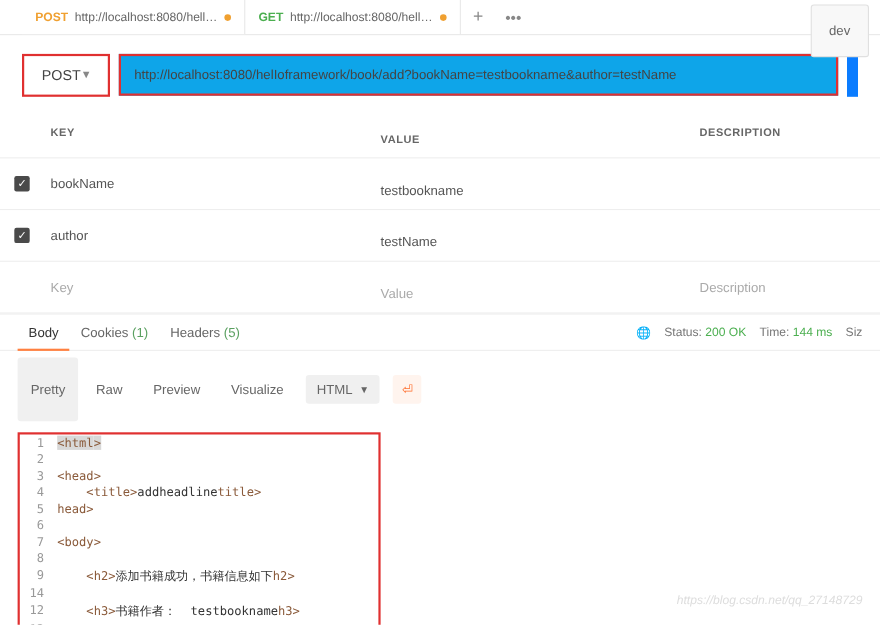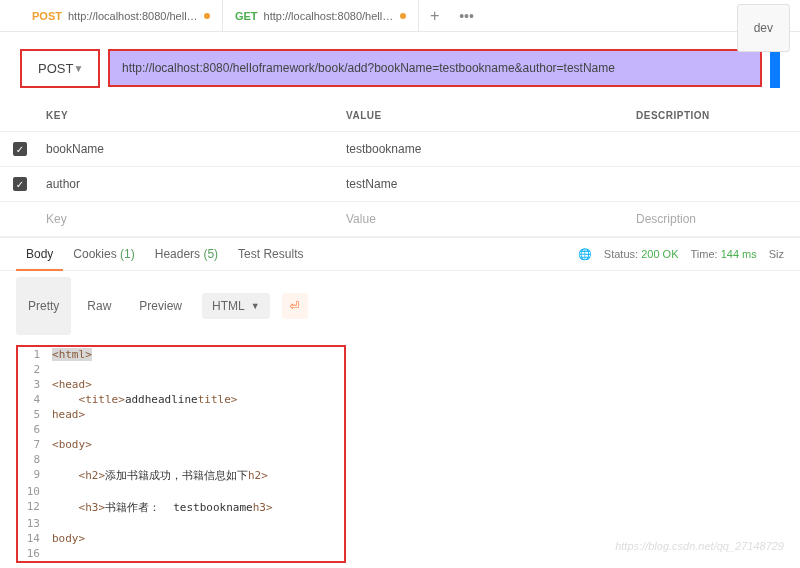--- a/index.html
+++ b/index.html
@@ -11,28 +11,28 @@
 .tab-method.post { color: #f0a030; }
 .tab-method.get { color: #4caf50; }
 .tab-title { color: #666; max-width: 130px; overflow: hidden; text-overflow: ellipsis; white-space: nowrap; }
 .tab-dot { width: 6px; height: 6px; border-radius: 50%; background: #f0a030; }
 .tab-add { width: 32px; display: flex; align-items: center; justify-content: center; color: #888; cursor: pointer; font-size: 16px; }
 .tab-more { width: 32px; display: flex; align-items: center; justify-content: center; color: #888; cursor: pointer; font-size: 14px; }
 .env-select { position: absolute; right: 10px; top: 4px; padding: 16px 16px; font-size: 12px; color: #666; border: 1px solid #e0e0e0; background: #f8f8f8; border-radius: 3px; cursor: pointer; }
 .url-row { display: flex; align-items: center; padding: 16px 20px 12px 20px; gap: 0; }
 .method-select { border: 2px solid #e03030; padding: 10px 16px; width: 80px; font-size: 13px; color: #444; display: flex; align-items: center; justify-content: space-between; cursor: pointer; background: #fff; }
 .method-select .caret { color: #888; font-size: 10px; }
-.url-input-wrap { flex: 1; margin-left: 8px; border: 2px solid #e03030; background: #c4b5fd; padding: 10px 12px; font-size: 12px; color: #444; }
+.url-input-wrap { flex: 1; margin-left: 8px; border: 2px solid #e03030; background: #0ea5e9; padding: 10px 12px; font-size: 12px; color: #444; }
 .send-btn { width: 10px; margin-left: 8px; background: #0a7cff; height: 40px; }
 .params-table { width: 100%; }
 .params-table .row { display: flex; border-bottom: 1px solid #eee; align-items: center; padding: 6px 0; }
 .params-table .row.header { color: #666; font-size: 10px; font-weight: 700; letter-spacing: 0.5px; }
 .params-table .cell-check { width: 40px; display: flex; justify-content: center; }
 .params-table .cell-key { flex: 0 0 300px; padding: 4px 6px; }
-.params-table .cell-value { flex: 0 0 290px; padding: 4px 6px; }
+.params-table .cell-value { flex: 0 0 290px; padding: 4px 6px; margin-top: 12px; }
 .params-table .cell-desc { flex: 1; padding: 4px 6px; }
 .chk { width: 14px; height: 14px; background: #4a4a4a; border-radius: 2px; display: flex; align-items: center; justify-content: center; color: #fff; font-size: 10px; }
 .row.empty { color: #aaa; }
 .resp-tabs-row { display: flex; align-items: center; border-top: 1px solid #eee; border-bottom: 1px solid #eee; padding: 0 16px; height: 34px; font-size: 12px; color: #666; }
 .resp-tab { padding: 0 10px; cursor: pointer; height: 100%; display: flex; align-items: center; }
 .resp-tab.active { color: #333; border-bottom: 2px solid #ff8040; margin-bottom: -1px; }
 .resp-count { color: #5aa060; }
 .resp-status-wrap { margin-left: auto; display: flex; align-items: center; gap: 12px; color: #777; font-size: 11px; }
 .status-ok { color: #4caf50; }
 .time-val { color: #4caf50; }
@@ -114,33 +114,33 @@
 </div>
 
 <div class="resp-tabs-row">
   <div class="resp-tab active">Body</div>
   <div class="resp-tab">
     <span>Cookies</span>&nbsp;<span class="resp-count">(1)</span>
   </div>
   <div class="resp-tab">
     <span>Headers</span>&nbsp;<span class="resp-count">(5)</span>
   </div>
-  <div class="resp-tab">Test Results</div>
   <div class="resp-status-wrap">
     <span class="globe-icon">🌐</span>
     <span><span>Status:</span> <span class="status-ok">200 OK</span></span>
     <span><span>Time:</span> <span class="time-val">144 ms</span></span>
     <span>Siz</span>
   </div>
 </div>
 
 <div class="view-row">
   <div class="view-btn active">Pretty</div>
   <div class="view-btn">Raw</div>
   <div class="view-btn">Preview</div>
+  <div class="view-btn">Visualize</div>
   <div class="lang-select">
     <span>HTML</span>
     <span style="font-size:9px;">▼</span>
   </div>
   <div class="wrap-icon">⏎</div>
 </div>
 
 <div class="code-area" id="code-area">
     <div class="code-line">
       <div class="gutter">1</div>
@@ -172,21 +172,21 @@
     </div>
     <div class="code-line">
       <div class="gutter">8</div>
       <div class="code">&nbsp;</div>
     </div>
     <div class="code-line">
       <div class="gutter">9</div>
       <div class="code">    <span class="tag-ang">&lt;</span><span class="tag-name">h2</span><span class="tag-ang">&gt;</span><span class="txt">添加书籍成功，书籍信息如下</span><span class="tag-ang"><span class="tag-name">h2</span><span class="tag-ang">&gt;</span></span></div>
     </div>
     <div class="code-line">
-      <div class="gutter">10</div>
+      <div class="gutter">14</div>
       <div class="code">&nbsp;</div>
     </div>
     <div class="code-line">
       <div class="gutter">12</div>
       <div class="code">    <span class="tag-ang">&lt;</span><span class="tag-name">h3</span><span class="tag-ang">&gt;</span><span class="txt">书籍作者：  testbookname</span><span class="tag-ang"><span class="tag-name">h3</span><span class="tag-ang">&gt;</span></span></div>
     </div>
     <div class="code-line">
       <div class="gutter">13</div>
       <div class="code">&nbsp;</div>
     </div>

